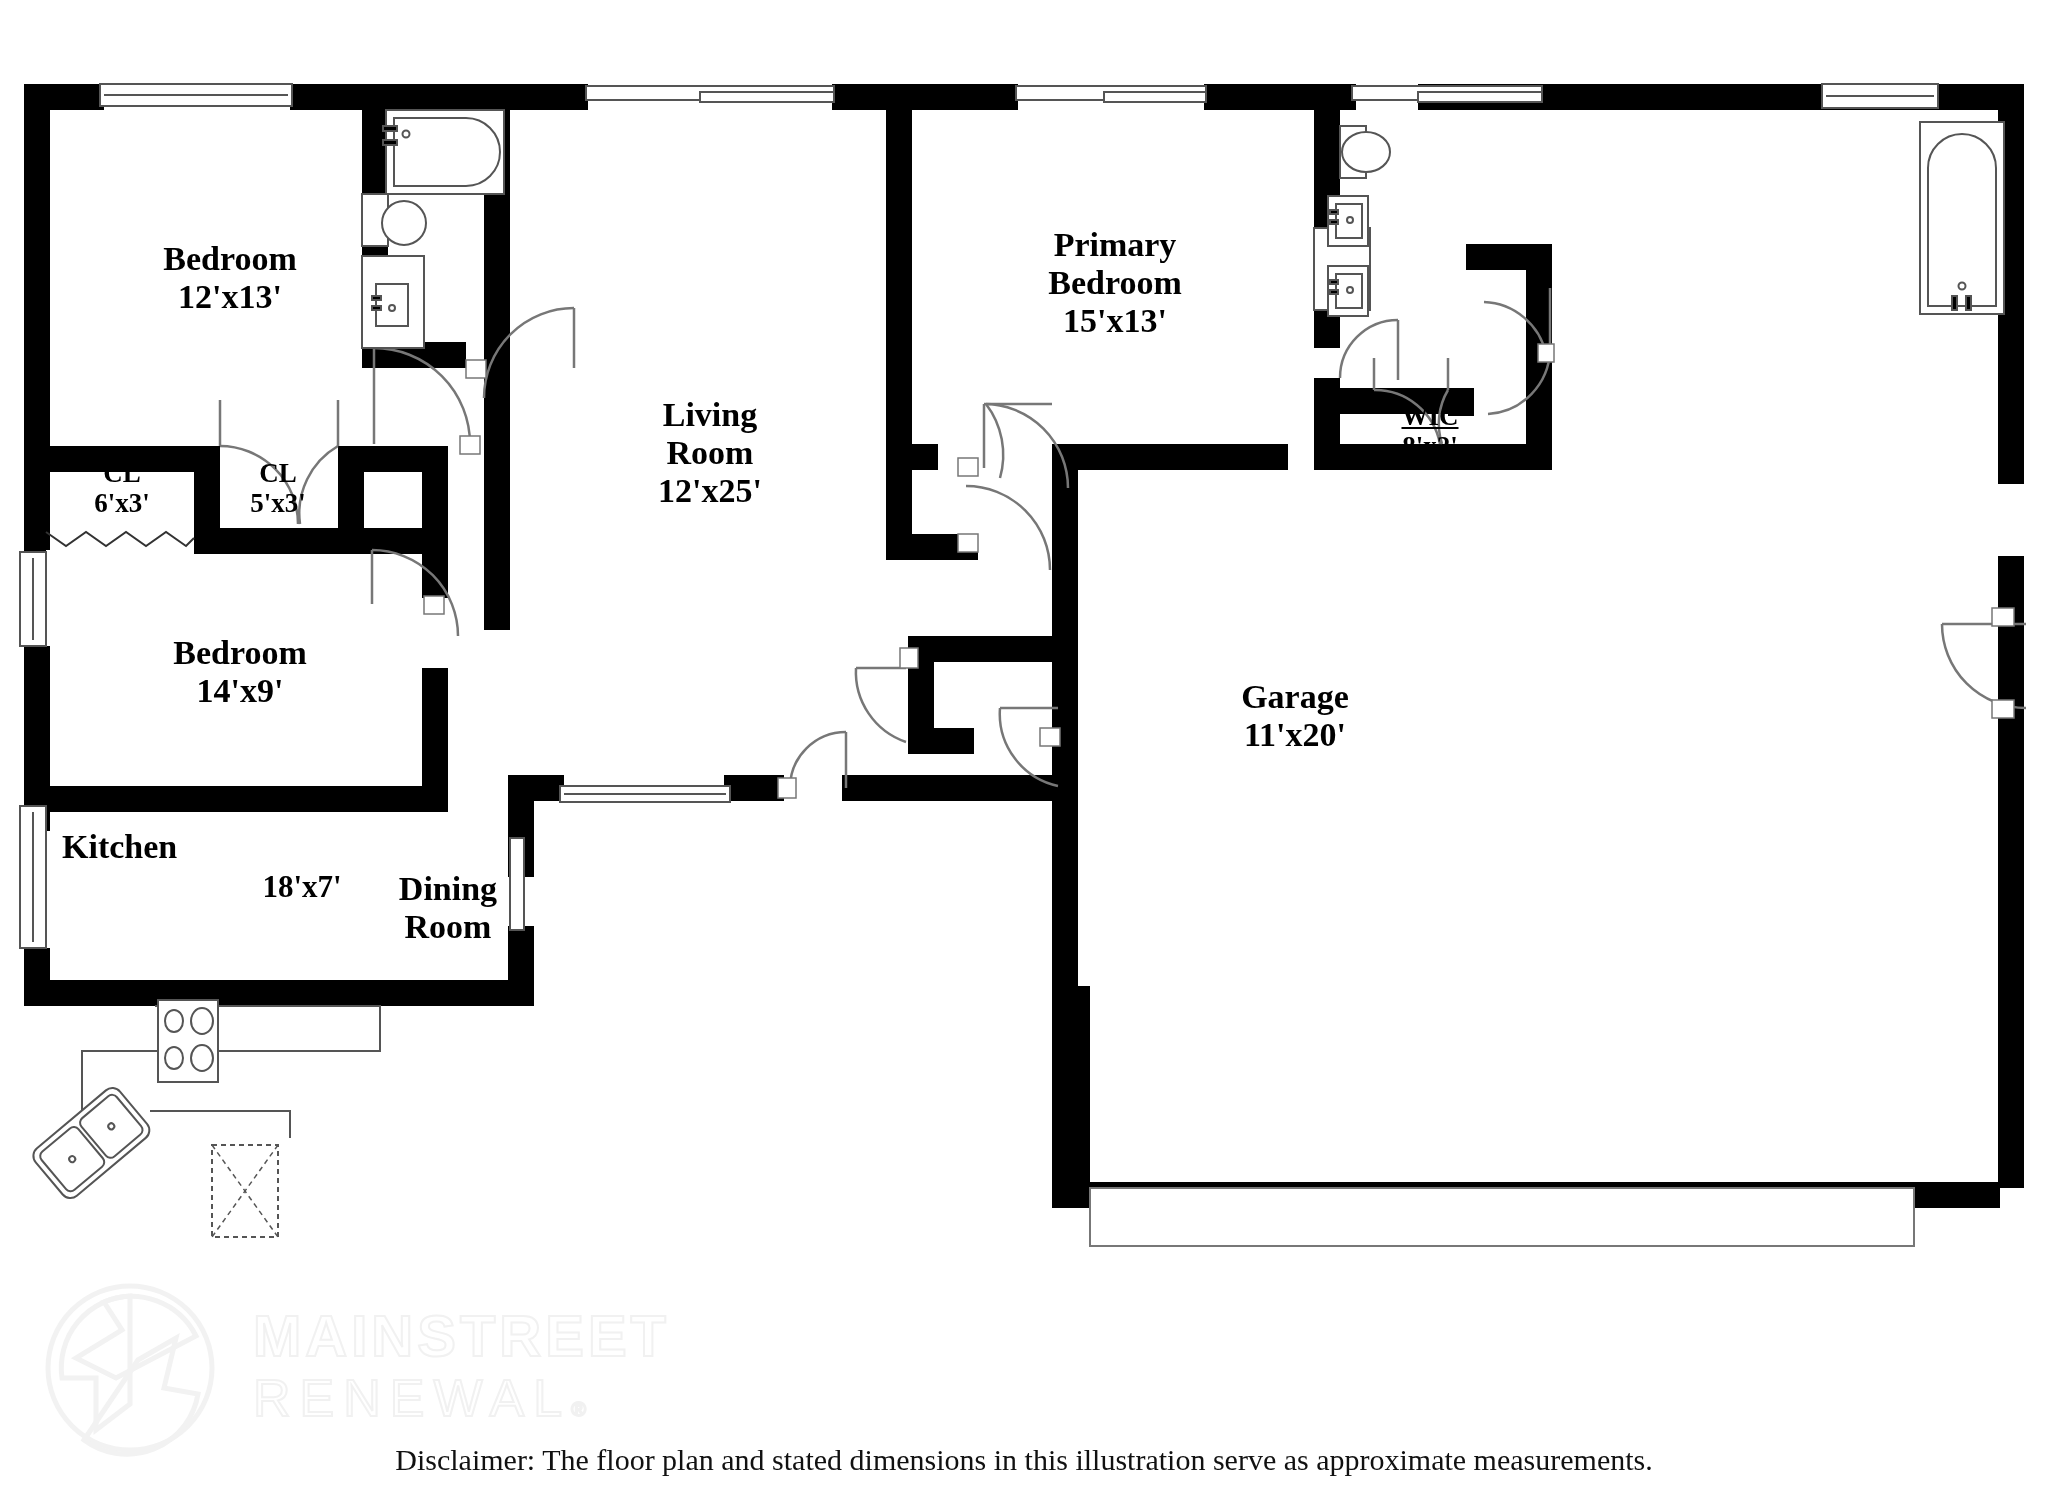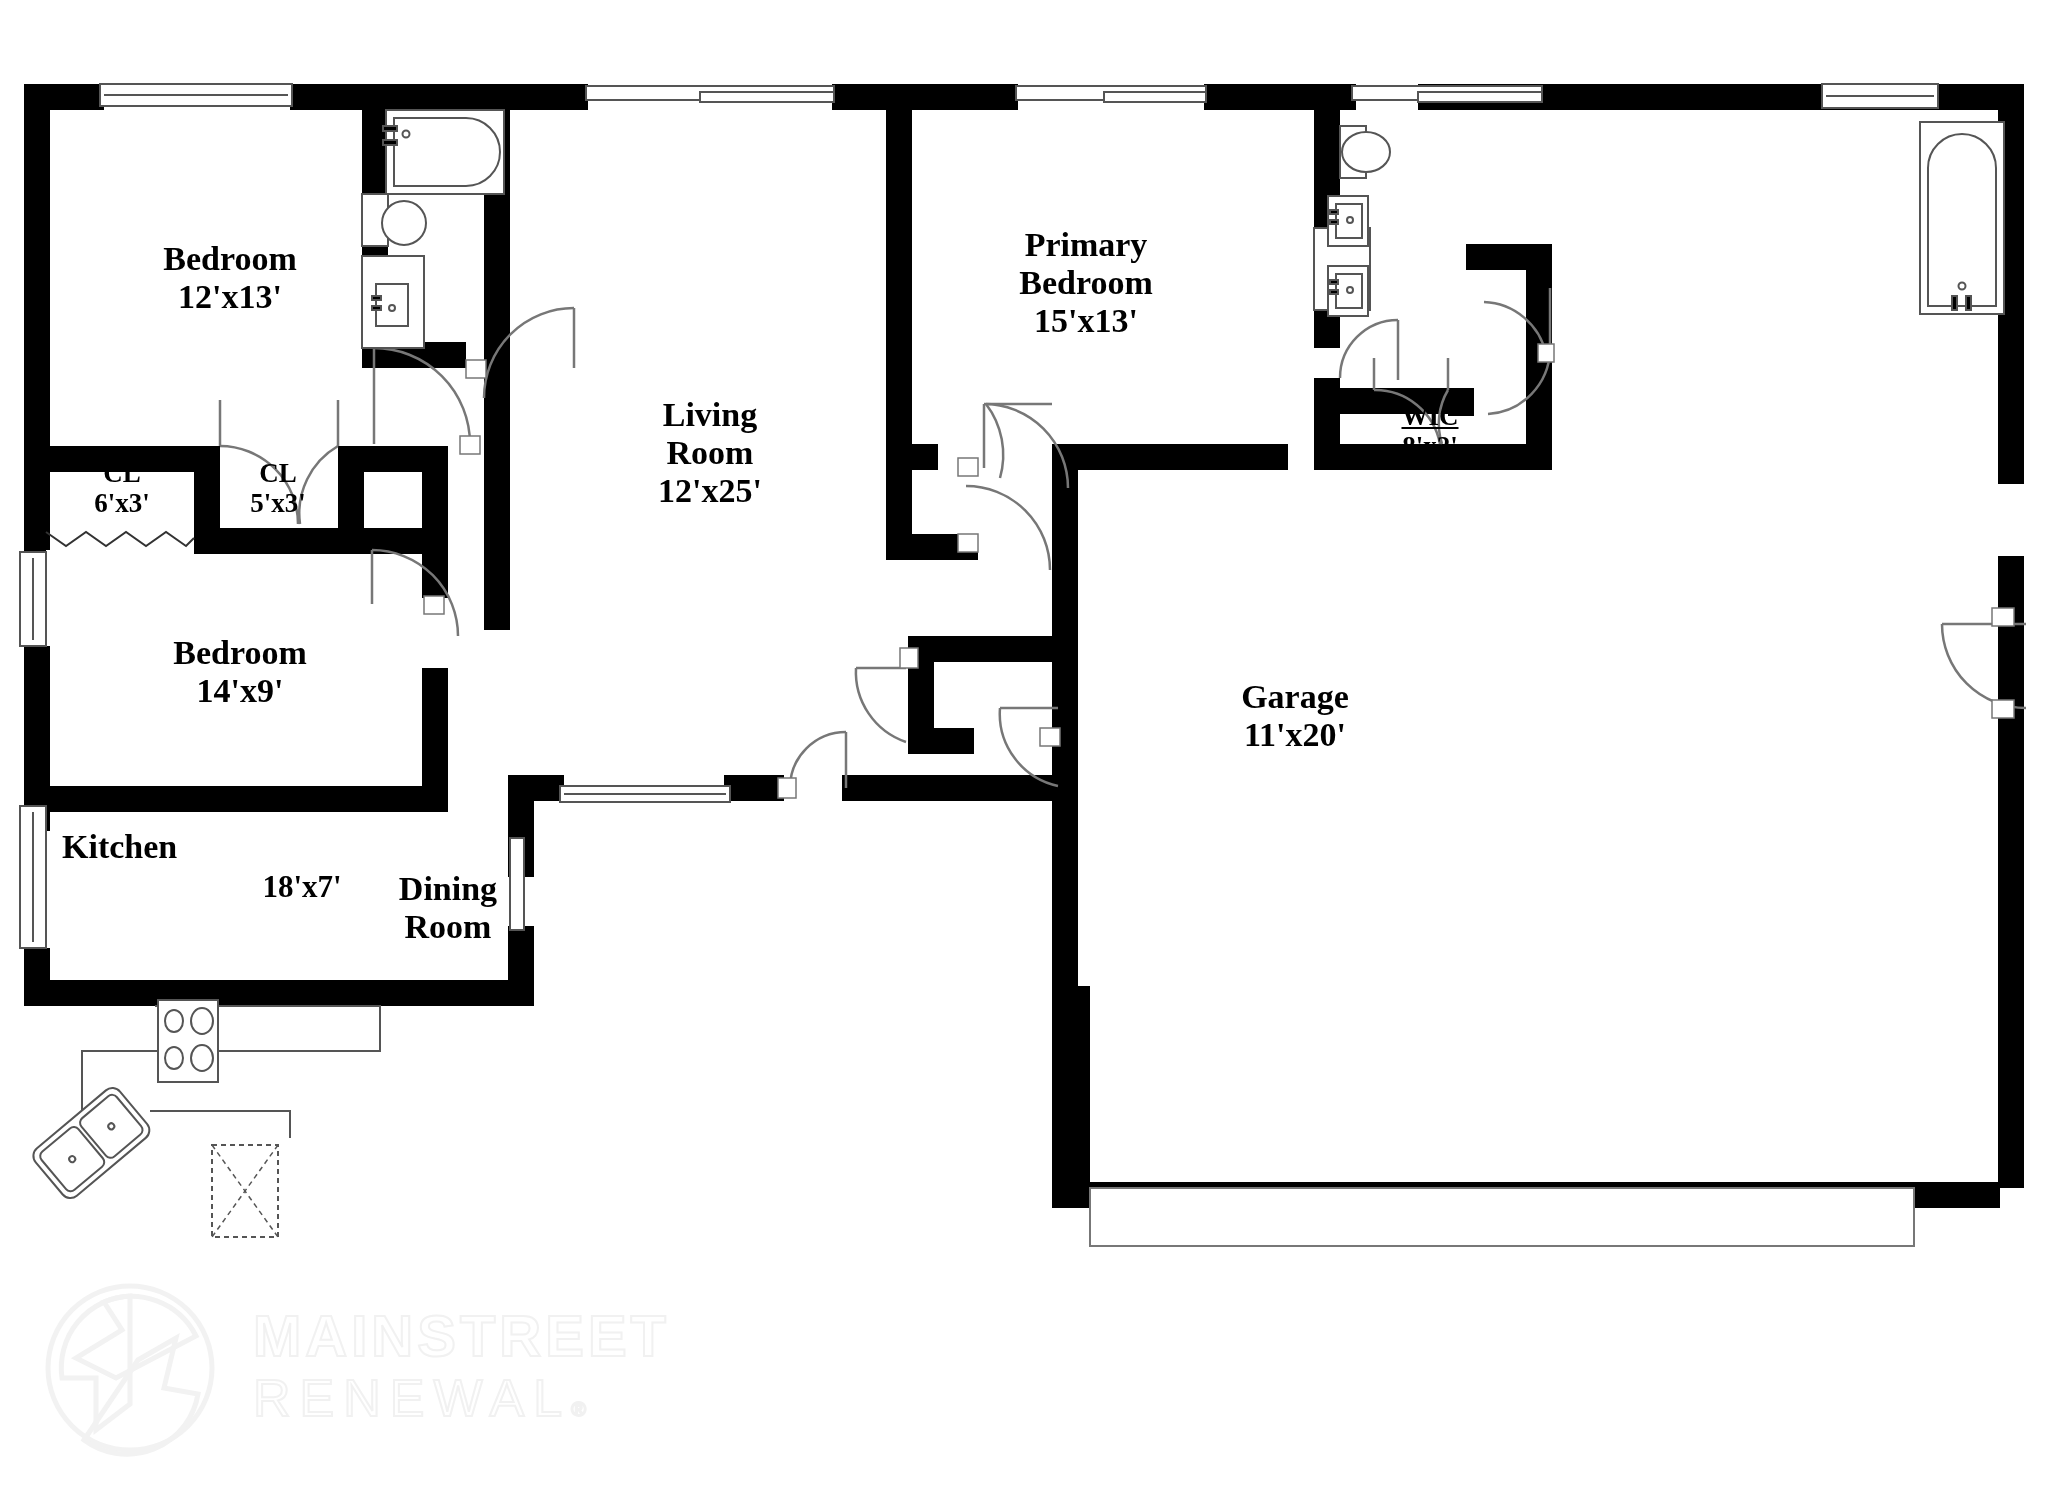--- a/index.html
+++ b/index.html
@@ -376,21 +376,21 @@
   <div class="roomlabel rl-sm" style="left:42px;top:410px;width:160px;">CL
 6'x3'</div>
 
   <div class="roomlabel rl-sm" style="left:198px;top:410px;width:160px;">CL
 5'x3'</div>
 
   <div class="roomlabel rl-lg" style="left:570px;top:348px;width:280px;">Living
 Room
 12'x25'</div>
 
-  <div class="roomlabel rl-lg" style="left:941px;top:178px;width:290px;">Primary
+  <div class="roomlabel rl-lg" style="left:970px;top:178px;width:290px;">Primary
 Bedroom
 15'x13'</div>
 
   <div class="roomlabel rl-sm" style="left:1340px;top:353px;width:180px;text-decoration:underline;">WIC
 8'x2'</div>
 
   <div class="roomlabel rl-lg" style="left:1150px;top:630px;width:290px;">Garage
 11'x20'</div>
 
   <div class="roomlabel rl-lg" style="left:62px;top:780px;width:240px;text-align:left;">Kitchen</div>
@@ -400,14 +400,15 @@
   <div class="roomlabel rl-lg" style="left:348px;top:822px;width:200px;">Dining
 Room</div>
 
   <div class="wm">
     <div class="wm-text wm-main">MAINSTREET</div>
     <div class="wm-sub">
       <span>RENEWAL</span><span class="wm-reg">®</span>
     </div>
   </div>
 
+  <div class="disclaimer" style="top:1392px;">Disclaimer: The floor plan and stated dimensions in this illustration serve as approximate measurements.</div>
 
 </div>
 
 </body></html>

